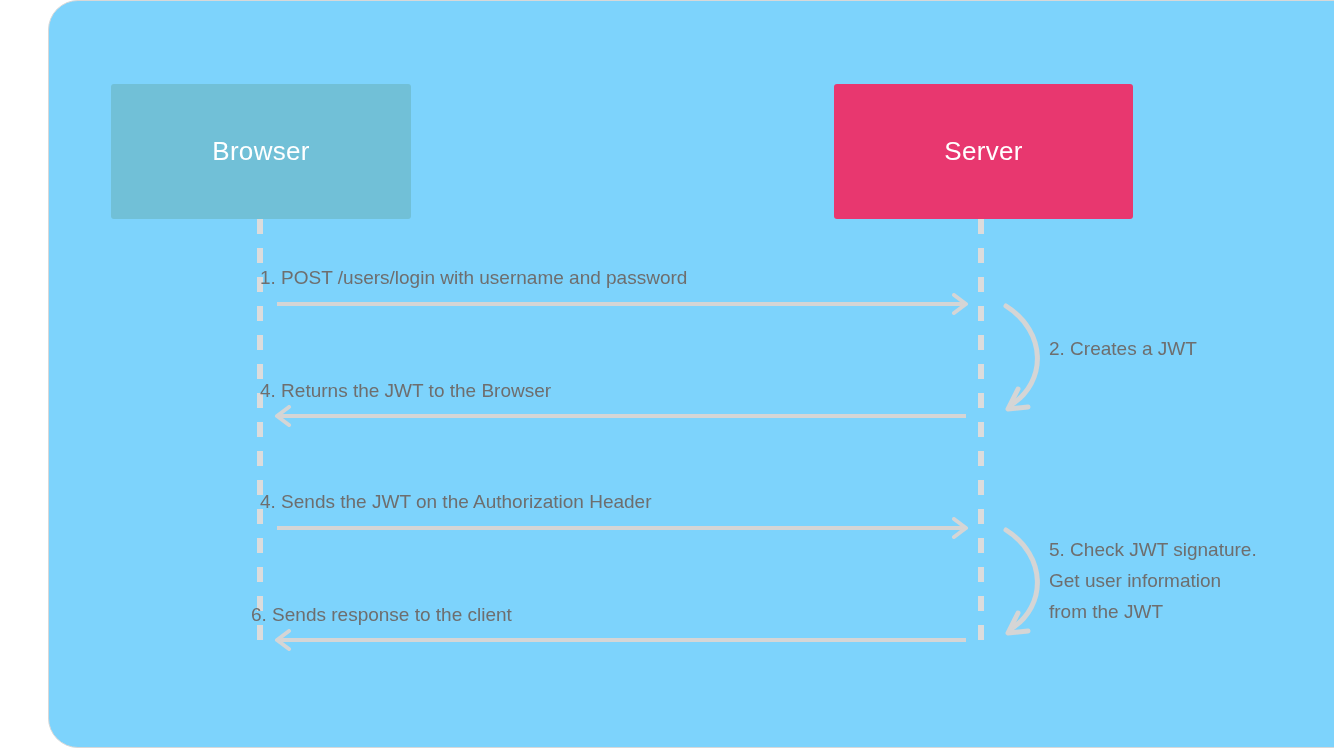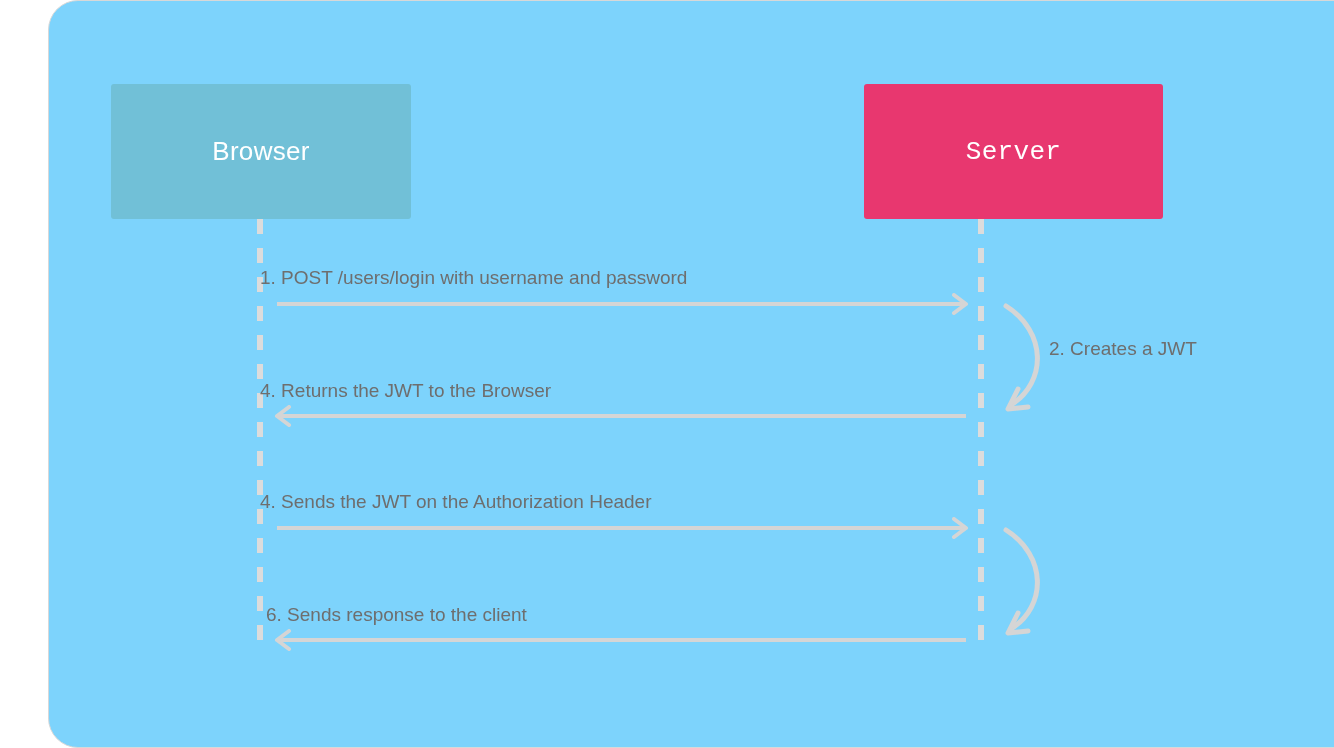--- a/index.html
+++ b/index.html
@@ -33,26 +33,25 @@
     letter-spacing: 0.3px;
   }
   #browser-box {
     left: 62px;
     top: 83px;
     width: 300px;
     height: 135px;
     background: #71c0d7;
   }
   #server-box {
-    left: 815px;
+    left: 785px;
     top: 83px;
     width: 299px;
     height: 135px;
     background: #e8376f;
-    font-family: Liberation Mono, monospace;
   }
   .lifeline {
     position: absolute;
     top: 218px;
     height: 430px;
     width: 6px;
     background-image: linear-gradient(to bottom,
         #dcdcdc 0px, #dcdcdc 15px,
         transparent 15px, transparent 29px);
     background-size: 6px 29px;
@@ -122,20 +121,25 @@
   <div class="msg-label" style="left:211px; top:490px; width:720px;">4. Sends the JWT on the Authorization Header</div>
   <svg class="msg-arrow" style="left:211px; top:516px; width:720px; height:22px;" viewBox="0 0 720 22">
     <line x1="17" y1="11" x2="706" y2="11" stroke="#d5d5d5" stroke-width="4"></line>
     <polyline points="694,2 706,11 694,20" fill="none" stroke="#d5d5d5" stroke-width="4" stroke-linecap="round" stroke-linejoin="round"></polyline>
   </svg>
 
   <svg class="self-arc" style="left:938px; top:520px; width:70px; height:122px;" viewBox="0 0 70 122">
     <path d="M 19 9 C 60 35, 60 85, 24 108" fill="none" stroke="#d5d5d5" stroke-width="5" stroke-linecap="round"></path>
     <polyline points="31,92 21,112 41,110" fill="none" stroke="#d5d5d5" stroke-width="5" stroke-linecap="round" stroke-linejoin="round"></polyline>
   </svg>
+  <div class="note-label" style="left:1000px; top:533px; width:270px;">
+    <div>5. Check JWT signature.</div>
+    <div>Get user information</div>
+    <div>from the JWT</div>
+  </div>
 
-  <div class="msg-label" style="left:217px; top:603px; width:720px;">6. Sends response to the client</div>
+  <div class="msg-label" style="left:202px; top:603px; width:720px;">6. Sends response to the client</div>
   <svg class="msg-arrow" style="left:211px; top:628px; width:720px; height:22px;" viewBox="0 0 720 22">
     <line x1="17" y1="11" x2="706" y2="11" stroke="#d5d5d5" stroke-width="4"></line>
     <polyline points="29,2 17,11 29,20" fill="none" stroke="#d5d5d5" stroke-width="4" stroke-linecap="round" stroke-linejoin="round"></polyline>
   </svg>
 
 </div>
 
 </body></html>

